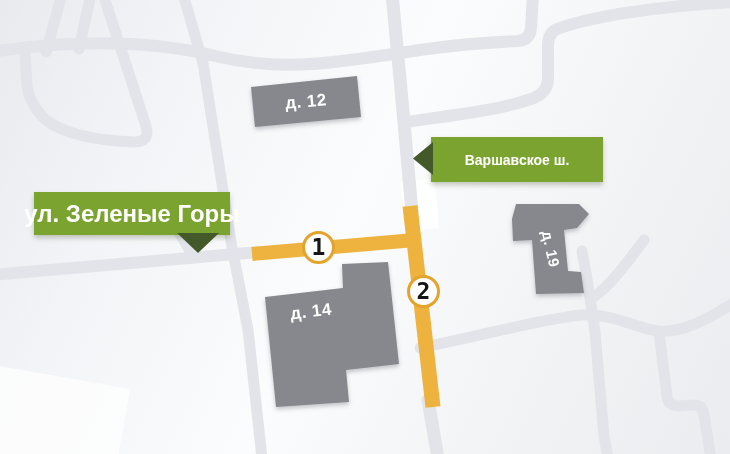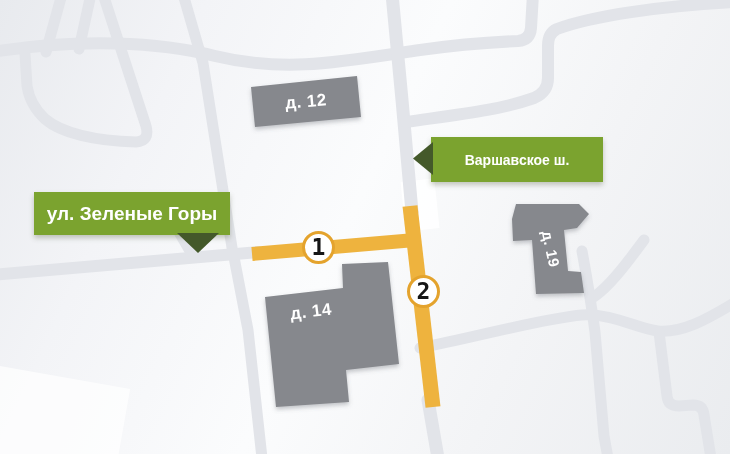--- a/index.html
+++ b/index.html
@@ -72,21 +72,21 @@
       <polygon points="251,87 357,76 361,117 255,127"></polygon>
       <polygon points="265,297 343,288 342,264 388,262 399,364 346,370 349,402 276,407"></polygon>
       <polygon points="512,219 516,204 579,204 589,214 577,228 564,230 568,271 581,272 584,293 536,294 532,240 513,241"></polygon>
     </g>
   </svg>
 
   <div class="bld-label" style="left:306px;top:102px;font-size:17px;--rot:-5deg;">д. 12</div>
   <div class="bld-label" style="left:311px;top:312px;font-size:17px;--rot:-7deg;">д. 14</div>
   <div class="bld-label" style="left:551px;top:249px;font-size:15px;--rot:78deg;">д. 19</div>
 
-  <div class="street-label" style="left:34px;top:192px;width:196px;height:43px;font-size:19px;">
+  <div class="street-label" style="left:34px;top:192px;width:196px;height:43px;font-size:24px;">
     <span>ул. Зеленые Горы</span>
   </div>
   <div class="pointer pointer-down" style="left:177px;top:233px;width:42px;height:20px;"></div>
 
   <div class="street-label" style="left:431px;top:137px;width:172px;height:45px;font-size:14px;">
     <span>Варшавское ш.</span>
   </div>
   <div class="pointer pointer-left" style="left:413px;top:142px;width:20px;height:33px;"></div>
 
   <div class="route-marker" style="left:302px;top:231px;">

